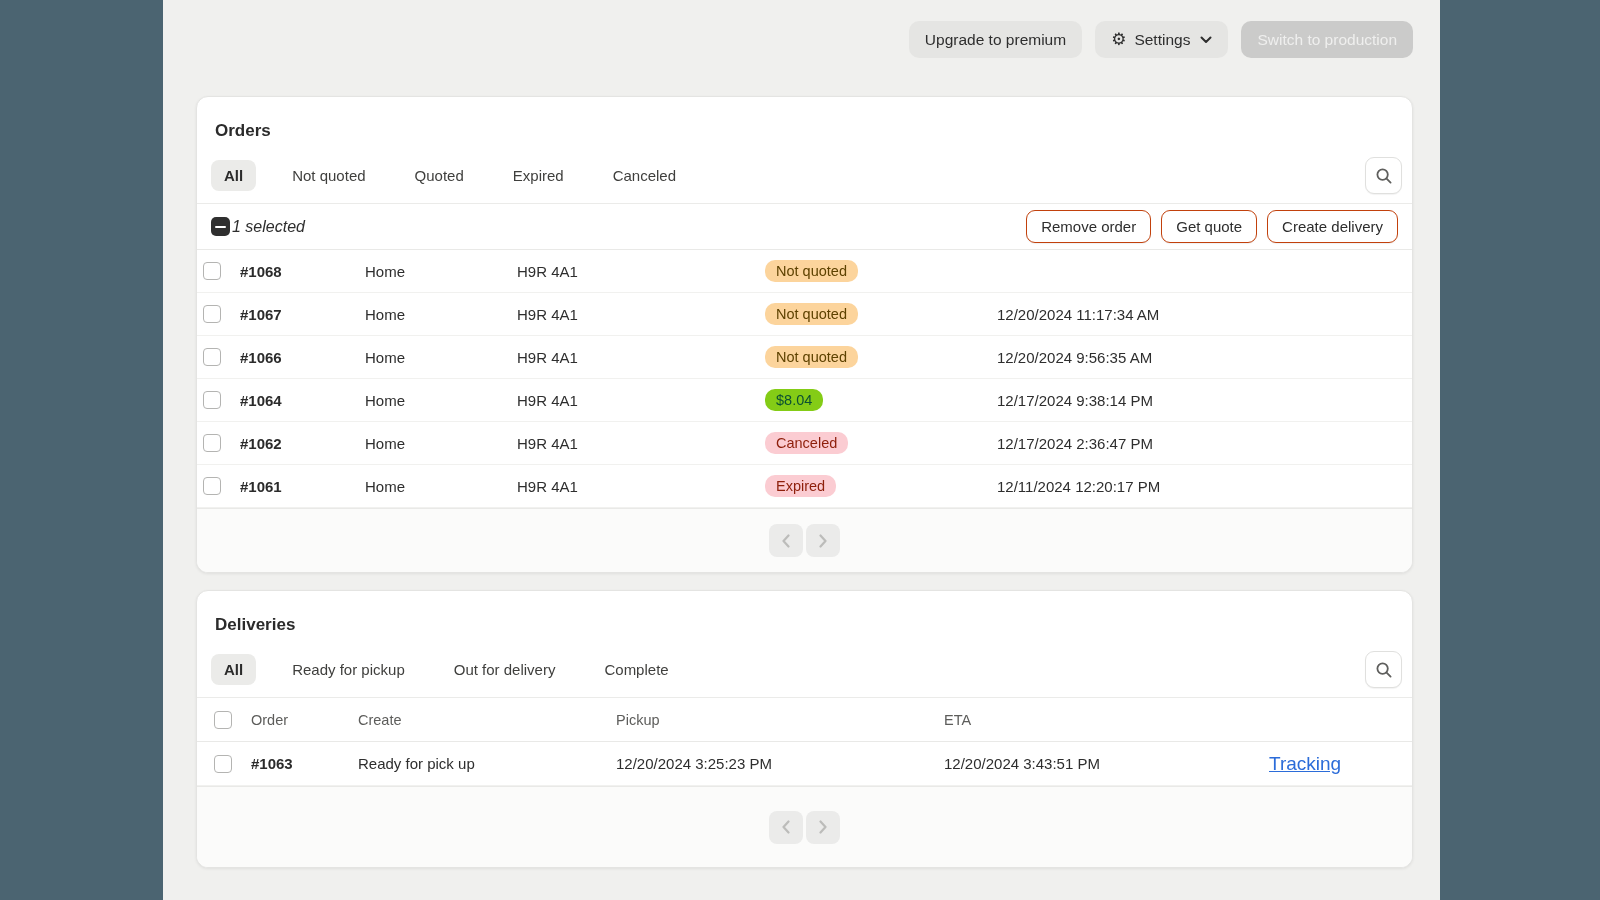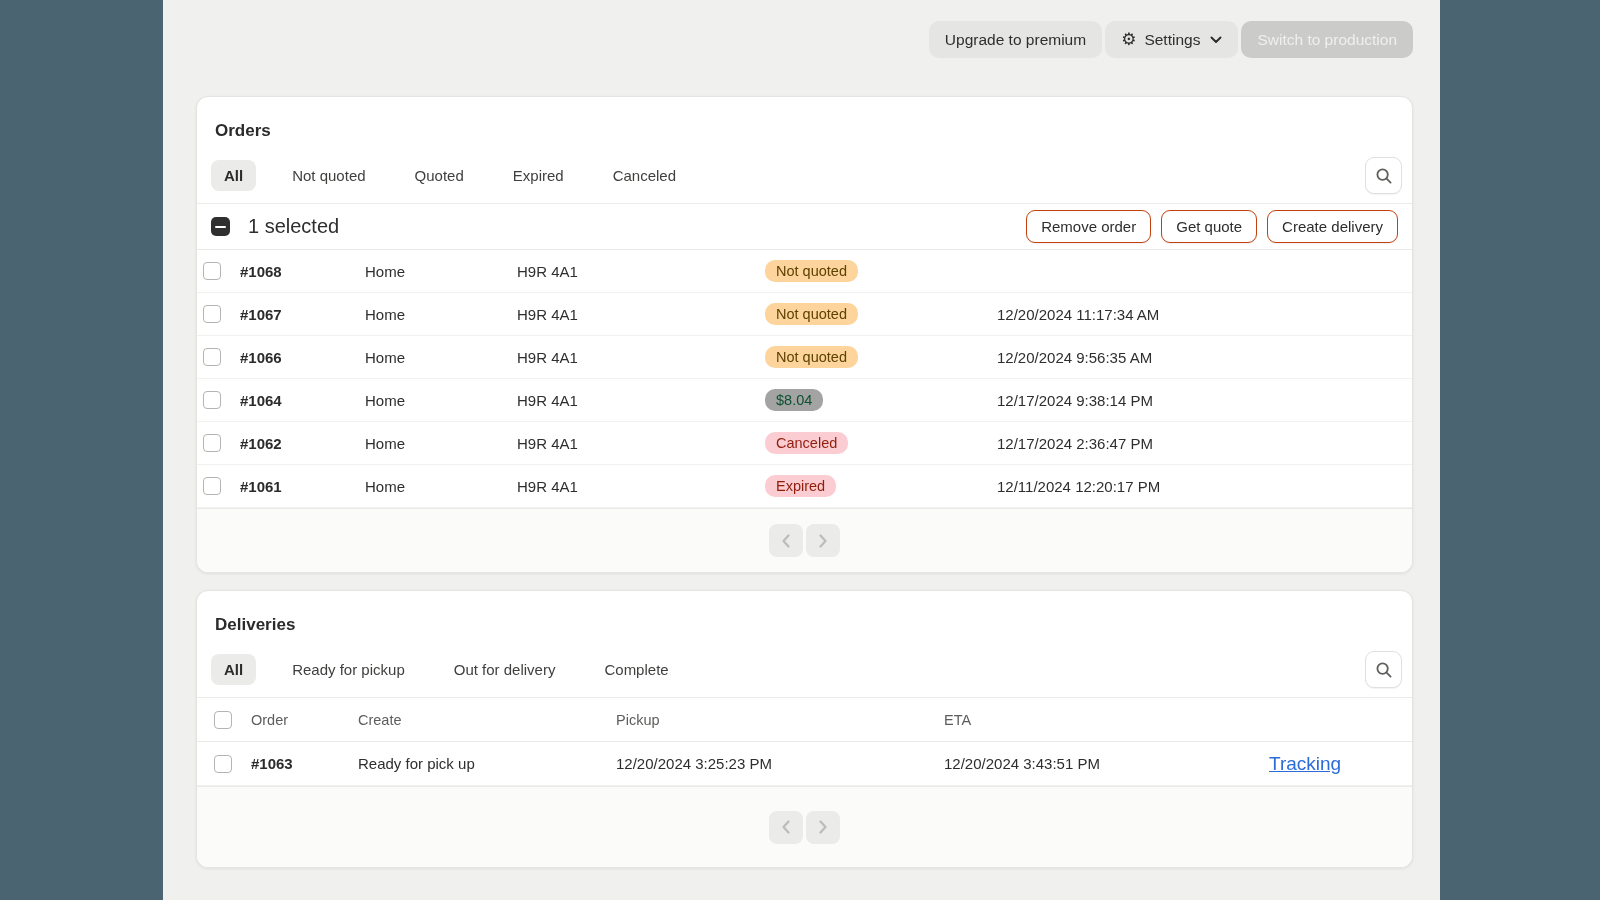--- a/index.html
+++ b/index.html
@@ -5,21 +5,21 @@
   * { margin:0; padding:0; box-sizing:border-box; }
   html,body { width:1600px; height:900px; }
   body { font-family:"Liberation Sans","DejaVu Sans",sans-serif; color:#2e2e2e; }
 
   .stage { position:relative; width:1600px; height:900px; background:#f0f0ee; overflow:hidden; }
   .rail { position:absolute; top:0; height:900px; background:#4b6471; }
   .rail-left { left:0; width:163px; }
   .rail-right { left:1440px; width:160px; }
 
   
-  .topbar { position:absolute; top:21px; right:187px; display:flex; gap:3px; }
+  .topbar { position:absolute; top:21px; right:187px; display:flex; gap:13px; }
   .topbtn { height:37px; display:flex; align-items:center; gap:8px; padding:0 16px;
             border:none; border-radius:10px; background:#e5e5e3; font-size:15.5px; color:#2e2e2e;
             font-family:inherit; cursor:pointer; }
   .topbtn.disabled { background:#cbcbca; color:#efefee; }
   .gear { font-size:17px; line-height:1; color:#2e2e2e; }
   .chev-down { display:inline-block; margin-left:2px; }
 
   
   .card { position:absolute; left:196px; width:1217px; background:#ffffff;
           border:1px solid #e4e4e2; border-radius:12px; overflow:hidden;
@@ -37,38 +37,38 @@
                 border-radius:9px; display:flex; align-items:center; justify-content:center;
                 cursor:pointer; box-shadow:0 1px 1px rgba(0,0,0,0.05); }
 
   
   .sel-bar { display:flex; align-items:center; height:47px; padding:0 14px;
              border-top:1px solid #ebebe9; border-bottom:1px solid #e9e9e7; }
   .cb-ind { width:19px; height:19px; background:#2f2f2f; border-radius:5px; position:relative;
             cursor:pointer; flex:0 0 auto; }
   .cb-ind::after { content:""; position:absolute; left:4px; top:8.5px; width:11px; height:2px;
                    background:#fff; border-radius:1px; }
-  .sel-count { margin-left:18px; font-size:20px; color:#2e2e2e; }
+  .sel-count { margin-left:2px; font-size:16px; color:#2e2e2e;font-style:italic; }
   .sel-actions { margin-left:auto; display:flex; gap:10px; padding-right:0; }
   .act-btn { background:#fff; border:1px solid #c2410c; border-radius:9px; padding:7px 14px;
              font-size:15px; color:#2e2e2e; font-family:inherit; cursor:pointer;
              box-shadow:0 1px 1px rgba(0,0,0,0.06); white-space:nowrap; }
 
   
   .orow { display:grid; grid-template-columns:37px 125px 152px 248px 232px 1fr;
           align-items:center; height:43px; padding-left:6px; border-bottom:1px solid #f1f1ef;
           font-size:15px; }
   .orow:last-of-type { border-bottom:none; }
   .cb { width:18px; height:18px; border:1.5px solid #b4b4b2; border-radius:4px; background:#fff;
         cursor:pointer; display:inline-block; }
   .oid { font-weight:bold; color:#2b2b2b; }
   .ocell { color:#2e2e2e; }
   .badge { display:inline-block; padding:3px 11px; border-radius:10px; font-size:14.5px; }
   .badge[data-badge="attention"] { background:#fcd49c; color:#5e4200; }
-  .badge[data-badge="success"]   { background:#a3a3a3; color:#0c5132; }
+  .badge[data-badge="success"]   { background:#84cc16; color:#0c5132; }
   .badge[data-badge="critical"]  { background:#fbccd2; color:#8e1f0b; }
 
   
   .card-footer { margin-top:auto; border-top:1px solid #e9e9e7; background:#fbfbfa; flex:1;
                  display:flex; align-items:center; justify-content:center; gap:3px; min-height:52px; }
   .pg-btn { width:34px; height:33px; background:#ebebea; border:none; border-radius:8px;
             display:flex; align-items:center; justify-content:center; cursor:pointer; }
 
   
   .dhead, .drow { display:grid; grid-template-columns:37px 107px 258px 328px 325px 1fr;

